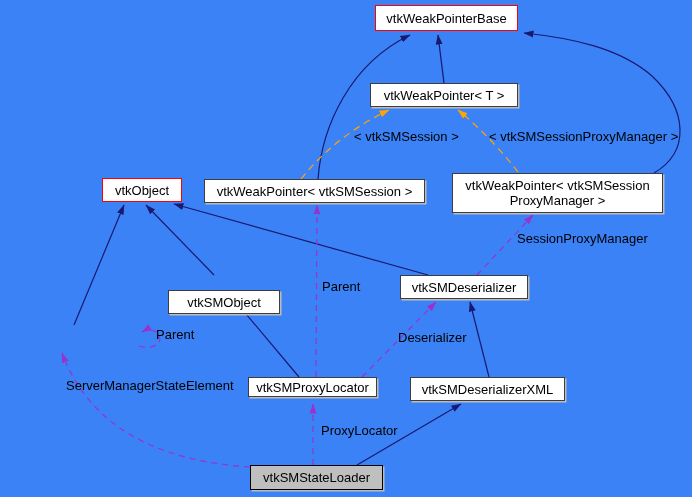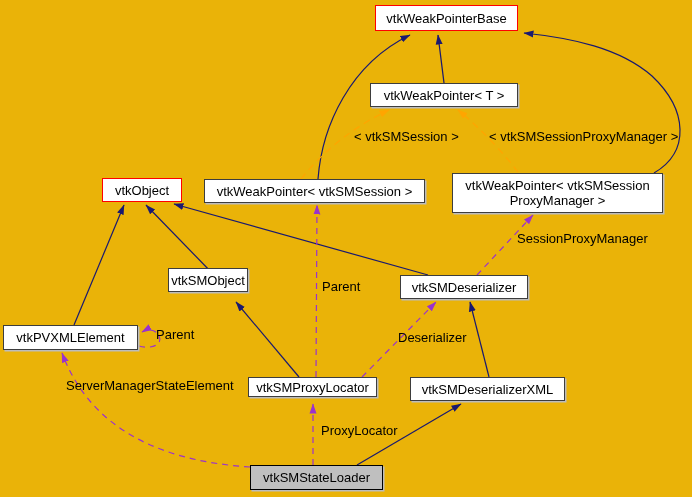--- a/index.html
+++ b/index.html
@@ -1,17 +1,17 @@
 <!DOCTYPE html>
 <html><head>
 <meta charset="utf-8">
 <style>
   html,body { margin:0; padding:0; background:#ffffff; }
   #graph {
-    position:relative; width:692px; height:497px; background:#eab308;
+    position:relative; width:692px; height:497px; background:#3b82f6;
     font-family:"Liberation Sans", sans-serif; overflow:hidden;
   }
   #edges { position:absolute; left:0; top:0; width:692px; height:497px; }
   .node {
     position:absolute; box-sizing:border-box; background:#ffffff;
     border:1.3px solid #3d3d3d; display:flex; align-items:center; justify-content:center;
     text-align:center; font-size:13px; color:#000; white-space:nowrap;
     box-shadow:1.5px 1.5px 0 #bcbcbc; line-height:15px;
   }
   .node.red { border:1.6px solid #ff0000; box-shadow:none; }
@@ -69,25 +69,24 @@
 
   <div class="node red" style="left:102px; top:178px; width:80px; height:24px;">vtkObject</div>
 
   <div class="node" style="left:204px; top:179px; width:221px; height:24px;">vtkWeakPointer&lt; vtkSMSession &gt;</div>
 
   <div class="node two-line" style="left:452px; top:173px; width:211px; height:40px;">
     <span>vtkWeakPointer&lt; vtkSMSession</span>
     <span>ProxyManager &gt;</span>
   </div>
 
-  <div class="node" style="left:168px; top:268px; width:80px; height:24px;text-align:right;">vtkSMObject</div>
+  <div class="node" style="left:168px; top:290px; width:112px; height:24px;text-align:right;">vtkSMObject</div>
 
   <div class="node" style="left:400px; top:275px; width:128px; height:24px;">vtkSMDeserializer</div>
 
-  <div class="node" style="left:3px; top:325px; width:135px; height:25px;">vtkPVXMLElement</div>
 
   <div class="node" style="left:248px; top:377px; width:129px; height:20px;">vtkSMProxyLocator</div>
 
   <div class="node" style="left:410px; top:377px; width:155px; height:24px;">vtkSMDeserializerXML</div>
 
   <div class="node current" style="left:250px; top:465px; width:133px; height:25px;">vtkSMStateLoader</div>
 
   <div class="edge-label" style="left:354px; top:129px;">&lt; vtkSMSession &gt;</div>
 
   <div class="edge-label" style="left:489px; top:129px;">&lt; vtkSMSessionProxyManager &gt;</div>

